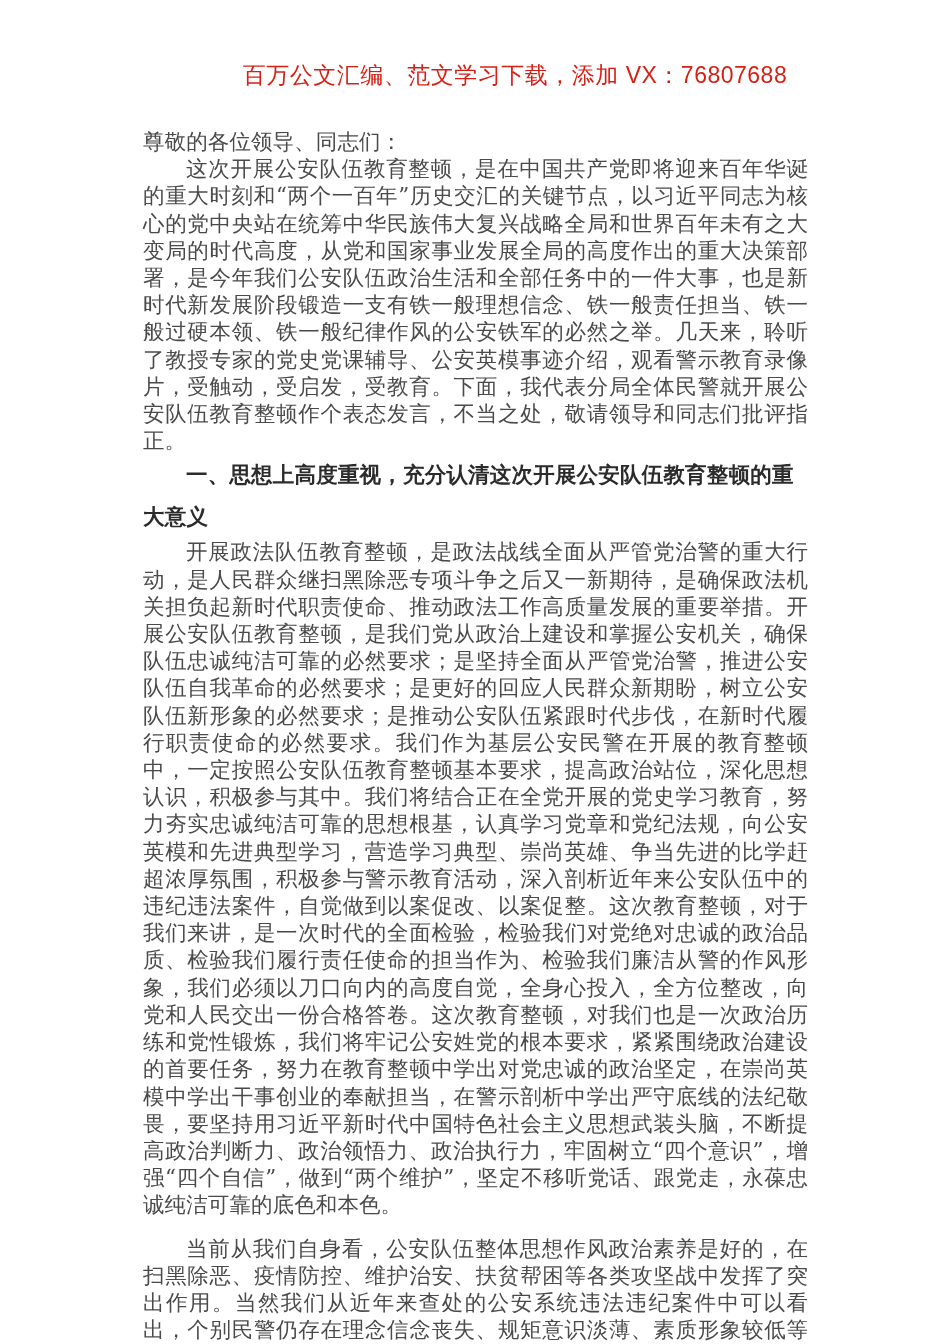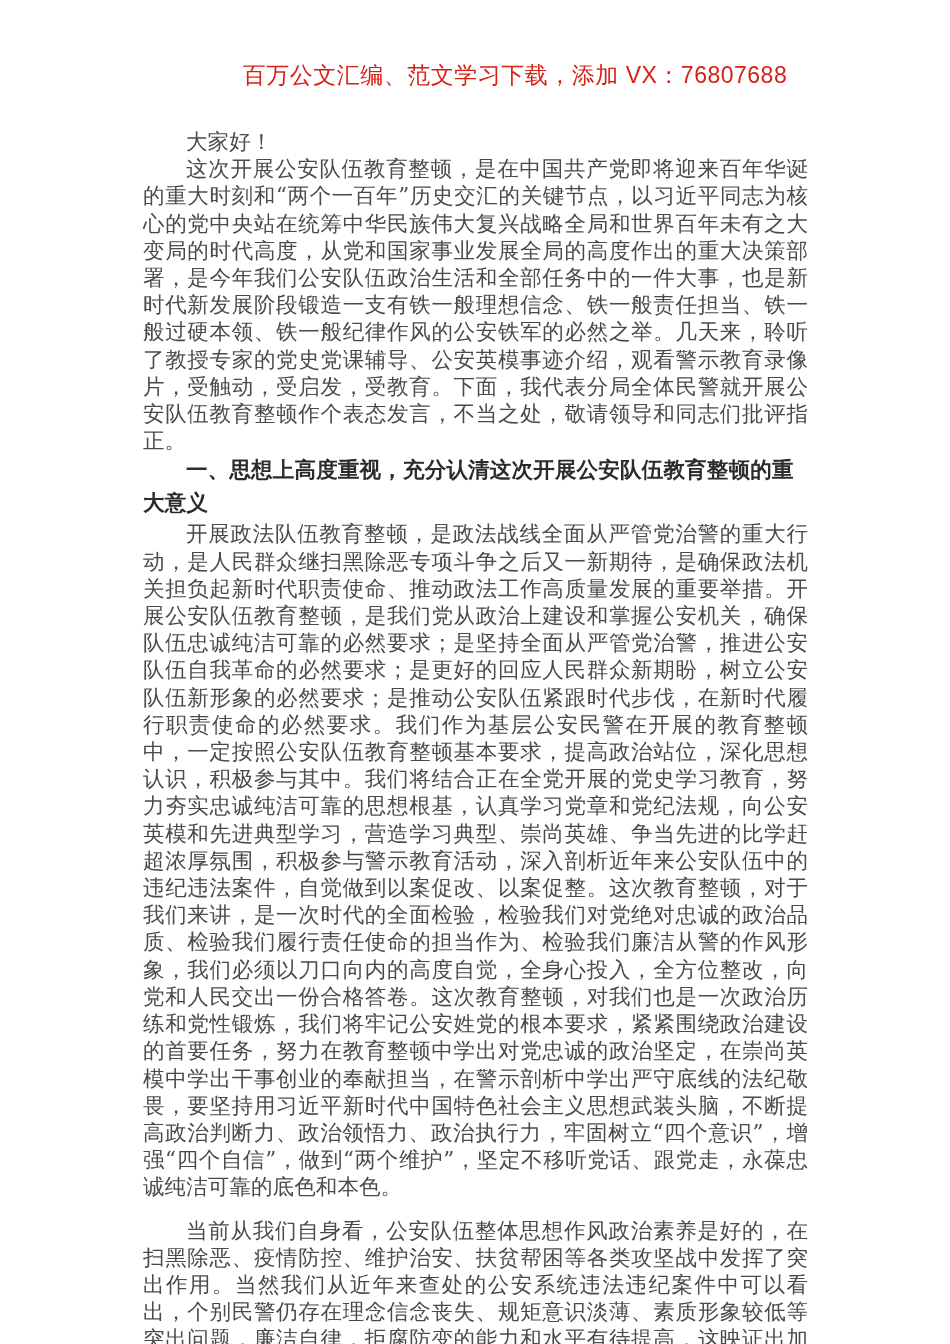--- a/index.html
+++ b/index.html
@@ -58,21 +58,21 @@
   }
   p.flush {
     text-indent: 0;
   }
   h2.section-heading {
     margin: 0;
     padding: 0;
     font-family: "Liberation Sans", "DejaVu Sans", sans-serif;
     font-weight: bold;
     font-size: 21.5px;
-    line-height: 33px;
+    line-height: 42px;
     color: #2b2b2b;
     text-indent: 2em;
     text-align: left;
     letter-spacing: 0.2px;
   }
   .gap {
     height: 5px;
   }
   .gap-wide {
     height: 11px;
@@ -80,22 +80,22 @@
 </style>
 </head>
 <body>
 
 <div class="page">
 
   <div class="promo-header">百万公文汇编、范文学习下载，添加 VX：76807688</div>
 
   <div class="doc-body">
 
+    <p class="flush">尊敬的各位领导、同志们：</p>
 
-    <p class="indent">大家好！</p>
 
     <p class="indent">这次开展公安队伍教育整顿，是在中国共产党即将迎来百年华诞的重大时刻和“两个一百年”历史交汇的关键节点，以习近平同志为核心的党中央站在统筹中华民族伟大复兴战略全局和世界百年未有之大变局的时代高度，从党和国家事业发展全局的高度作出的重大决策部署，是今年我们公安队伍政治生活和全部任务中的一件大事，也是新时代新发展阶段锻造一支有铁一般理想信念、铁一般责任担当、铁一般过硬本领、铁一般纪律作风的公安铁军的必然之举。几天来，聆听了教授专家的党史党课辅导、公安英模事迹介绍，观看警示教育录像片，受触动，受启发，受教育。下面，我代表分局全体民警就开展公安队伍教育整顿作个表态发言，不当之处，敬请领导和同志们批评指正。</p>
 
     <h2 class="section-heading">一、思想上高度重视，充分认清这次开展公安队伍教育整顿的重大意义</h2>
 
     <p class="indent">开展政法队伍教育整顿，是政法战线全面从严管党治警的重大行动，是人民群众继扫黑除恶专项斗争之后又一新期待，是确保政法机关担负起新时代职责使命、推动政法工作高质量发展的重要举措。开展公安队伍教育整顿，是我们党从政治上建设和掌握公安机关，确保队伍忠诚纯洁可靠的必然要求；是坚持全面从严管党治警，推进公安队伍自我革命的必然要求；是更好的回应人民群众新期盼，树立公安队伍新形象的必然要求；是推动公安队伍紧跟时代步伐，在新时代履行职责使命的必然要求。我们作为基层公安民警在开展的教育整顿中，一定按照公安队伍教育整顿基本要求，提高政治站位，深化思想认识，积极参与其中。我们将结合正在全党开展的党史学习教育，努力夯实忠诚纯洁可靠的思想根基，认真学习党章和党纪法规，向公安英模和先进典型学习，营造学习典型、崇尚英雄、争当先进的比学赶超浓厚氛围，积极参与警示教育活动，深入剖析近年来公安队伍中的违纪违法案件，自觉做到以案促改、以案促整。这次教育整顿，对于我们来讲，是一次时代的全面检验，检验我们对党绝对忠诚的政治品质、检验我们履行责任使命的担当作为、检验我们廉洁从警的作风形象，我们必须以刀口向内的高度自觉，全身心投入，全方位整改，向党和人民交出一份合格答卷。这次教育整顿，对我们也是一次政治历练和党性锻炼，我们将牢记公安姓党的根本要求，紧紧围绕政治建设的首要任务，努力在教育整顿中学出对党忠诚的政治坚定，在崇尚英模中学出干事创业的奉献担当，在警示剖析中学出严守底线的法纪敬畏，要坚持用习近平新时代中国特色社会主义思想武装头脑，不断提高政治判断力、政治领悟力、政治执行力，牢固树立“四个意识”，增强“四个自信”，做到“两个维护”，坚定不移听党话、跟党走，永葆忠诚纯洁可靠的底色和本色。</p>
 
     <div class="gap-wide"></div>
 
 

